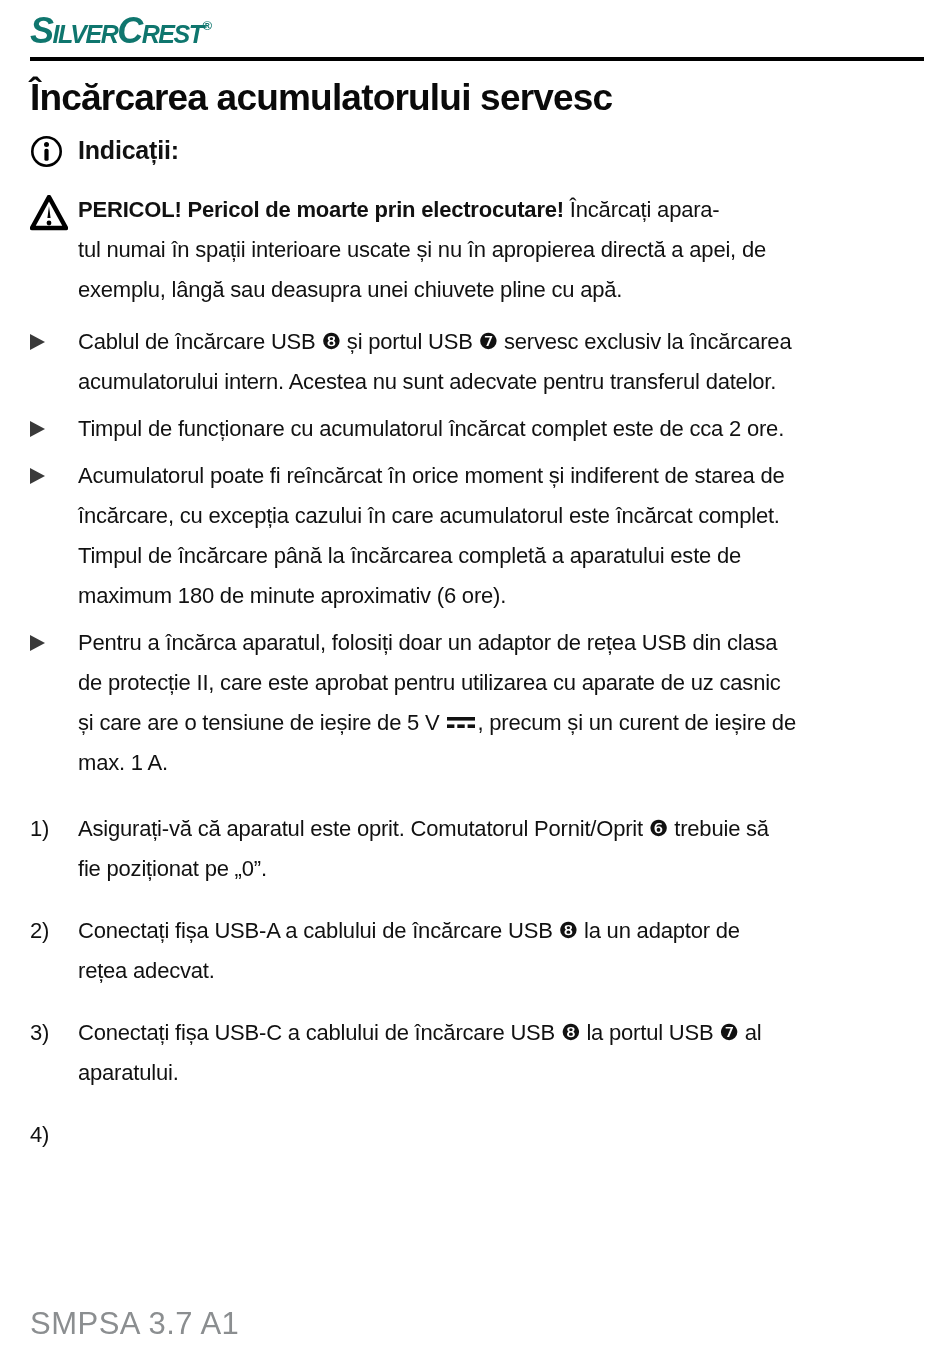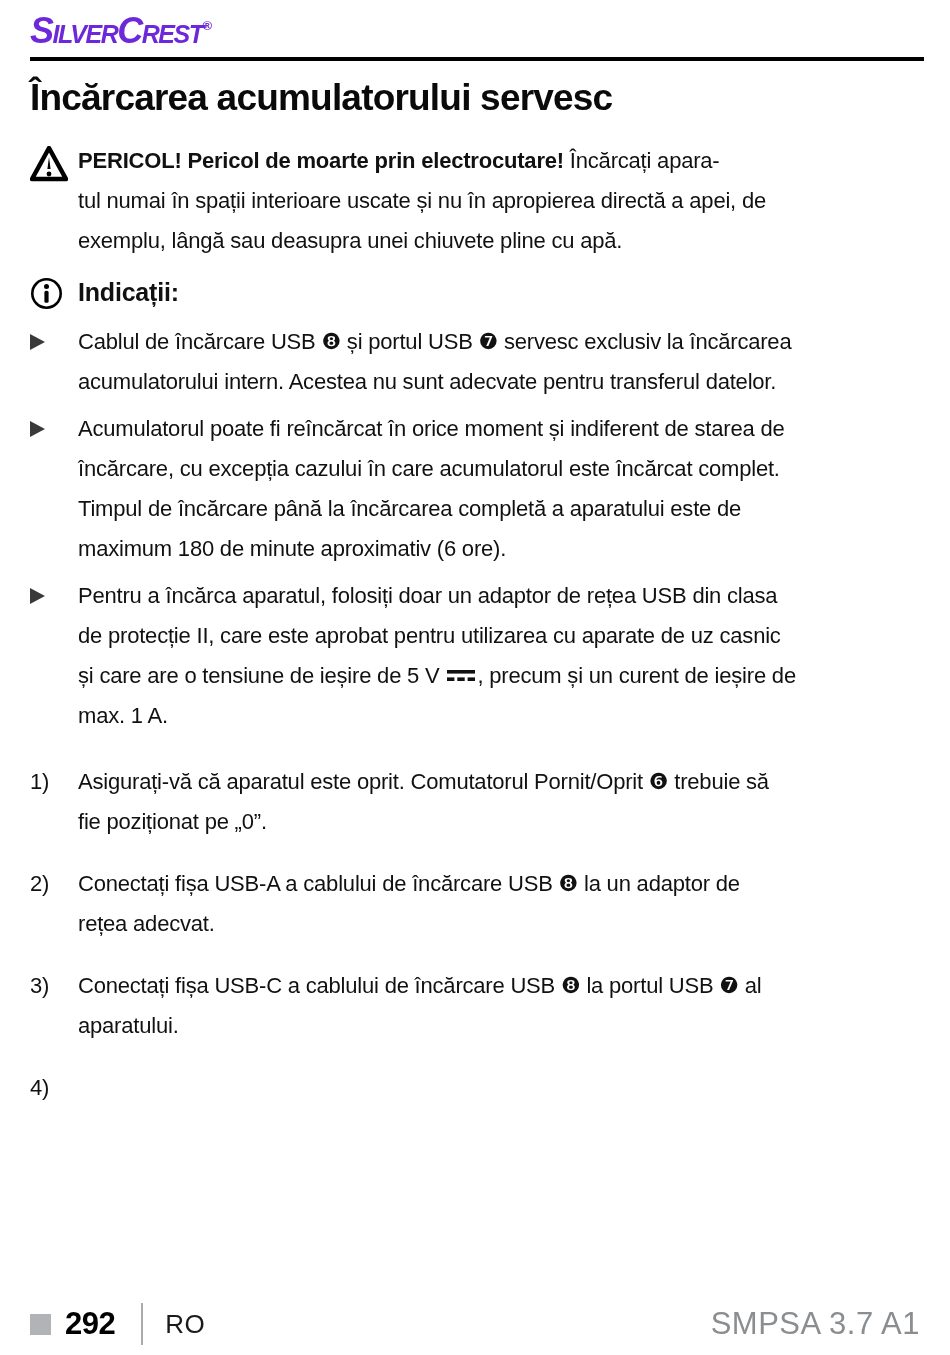--- a/index.html
+++ b/index.html
@@ -15,21 +15,21 @@
 
   
   .logo {
     display:inline-block;
     font-family:"Liberation Sans", sans-serif;
     font-style:italic;
     font-weight:bold;
     font-variant:small-caps;
     font-size:36px;
     letter-spacing:-1.5px;
-    color:#6d28d9;
+    color:#0f766e;
   }
   .logo .reg { font-size:13px; vertical-align:super; font-style:normal; letter-spacing:0; }
   .rule { height:4px; background:#000; margin-top:5px; }
 
   h1.page-title {
     font-size:37px;
     font-weight:bold;
     letter-spacing:-0.8px;
     margin-top:16px;
     color:#0a0a0a;
@@ -89,53 +89,57 @@
 
 <div class="page">
 
   <div>
     <span class="logo"><span>SilverCrest</span><span class="reg">®</span></span>
     <div class="rule"></div>
   </div>
 
   <h1 class="page-title">Încărcarea acumulatorului servesc</h1>
 
+  <div class="hang indic-row">
+    <span class="marker">
+      <svg class="icon-svg" width="33" height="33" viewBox="0 0 33 33" style="margin-top:2px">
+        <circle cx="16.5" cy="16.5" r="14.2" fill="none" stroke="#000" stroke-width="2.6"></circle>
+        <circle cx="16.5" cy="9.6" r="2.5" fill="#000"></circle>
+        <rect x="14.4" y="13.8" width="4.2" height="12" rx="1.6" fill="#000"></rect>
+      </svg>
+    </span>
+    <div class="indic-head">Indicații:</div>
+  </div>
+
   <div class="hang warning-row">
     <span class="marker">
       <svg class="icon-svg" width="38" height="36" viewBox="0 0 38 36" style="margin-top:5px">
         <path d="M19 2 L36 33 L2 33 Z" fill="none" stroke="#000" stroke-width="4.5" stroke-linejoin="round"></path>
         <path d="M19 11 L20.6 23 L17.4 23 Z" fill="#000"></path>
         <circle cx="19" cy="28" r="2.4" fill="#000"></circle>
       </svg>
     </span>
     <div class="body-text"><span class="bold prewrap">PERICOL! Pericol de moarte prin electrocutare!</span><span class="prewrap"> Încărcați apara-
 tul numai în spații interioare uscate și nu în apropierea directă a apei, de
 exemplu, lângă sau deasupra unei chiuvete pline cu apă.</span></div>
   </div>
 
-  <div class="hang indic-row">
-    <span class="marker">
-      <svg class="icon-svg" width="33" height="33" viewBox="0 0 33 33" style="margin-top:2px">
-        <circle cx="16.5" cy="16.5" r="14.2" fill="none" stroke="#000" stroke-width="2.6"></circle>
-        <circle cx="16.5" cy="9.6" r="2.5" fill="#000"></circle>
-        <rect x="14.4" y="13.8" width="4.2" height="12" rx="1.6" fill="#000"></rect>
-      </svg>
-    </span>
-    <div class="indic-head">Indicații:</div>
-  </div>
-
   <div class="bullet-list">
 
 
     <div class="hang bullet-item">
       <span class="marker"><span class="tri"></span></span>
       <div class="body-text prewrap">Cablul de încărcare USB ❽ și portul USB ❼ servesc exclusiv la încărcarea
 acumulatorului intern. Acestea nu sunt adecvate pentru transferul datelor.</div>
     </div>
 
+    <div class="hang bullet-item">
+      <span class="marker"><span class="tri"></span></span>
+      <div class="body-text prewrap">Timpul de funcționare cu acumulatorul încărcat complet este de cca 2 ore.</div>
+    </div>
 
     <div class="hang bullet-item">
       <span class="marker"><span class="tri"></span></span>
       <div class="body-text prewrap">Acumulatorul poate fi reîncărcat în orice moment și indiferent de starea de
 încărcare, cu excepția cazului în care acumulatorul este încărcat complet.
 Timpul de încărcare până la încărcarea completă a aparatului este de
 maximum 180 de minute aproximativ (6 ore).</div>
     </div>
 
     <div class="hang bullet-item">
@@ -177,20 +181,14 @@
     <div class="hang step-item">
       <span class="marker step-num">4)</span>
       <div class="body-text prewrap"></div>
     </div>
 
   </div>
 
 </div>
 
 <div class="footer">
-  <div class="footer-left">
-    <span class="page-square"></span>
-    <span class="page-number">292</span>
-    <span class="footer-divider"></span>
-    <span class="lang-code">RO</span>
-  </div>
   <span class="model-code">SMPSA 3.7 A1</span>
 </div>
 
 </body></html>

